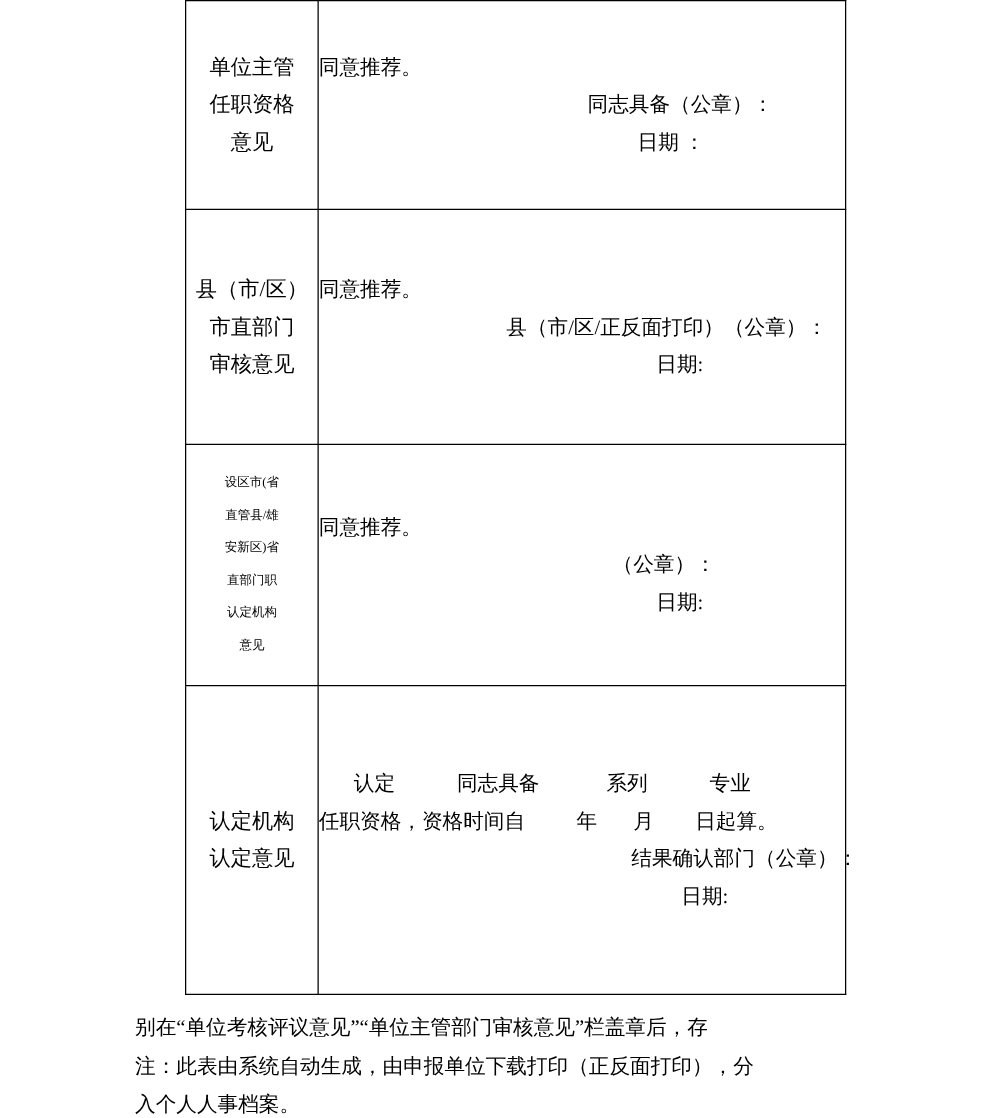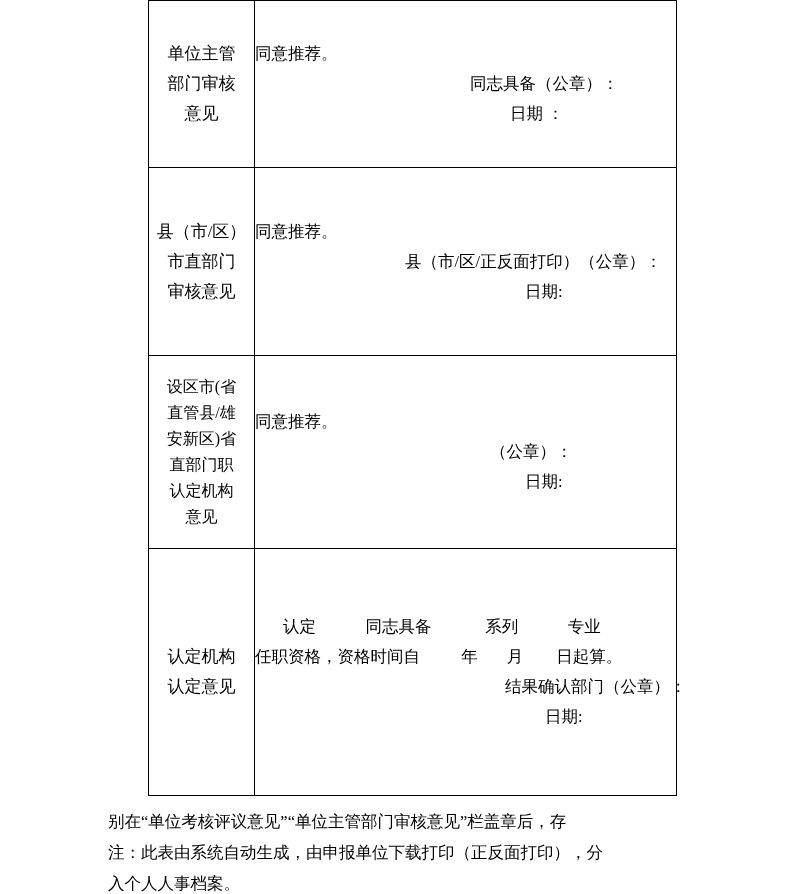--- a/index.html
+++ b/index.html
@@ -62,21 +62,21 @@
   .r7 { padding-left: 250px; }
   .r8 { padding-left: 290px; }
 
   
   .row-a td { height: 166px; }
   .row-b td { height: 187px; }
   .row-c td { height: 192px; }
   .row-d td { height: 246px; border-radius: 19px; }
 
   td.label.small {
-    font-size: 16px;
+    font-size: 10px;
     line-height: 26px;
   }
   .note {
     position: absolute;
     left: 108px;
     top: 806px;
     width: 610px;
     font-size: 16.5px;
     line-height: 31px;
   }
@@ -86,21 +86,21 @@
 </head>
 <body>
 
 <div class="page">
 
   <table class="form">
     <tbody>
       <tr class="row-a">
         <td class="label">
           <span class="lab-inner ln">单位主管</span>
-          <span class="lab-inner ln">部门审核</span>
+          <span class="lab-inner ln">任职资格</span>
           <span class="lab-inner ln">意见</span>
         </td>
         <td class="content">
           <span class="ln">同意推荐。</span>
           <span class="ln r1">同志具备（公章）：</span>
           <span class="ln r2">日期 ：</span>
         </td>
       </tr>
 
       <tr class="row-b">

